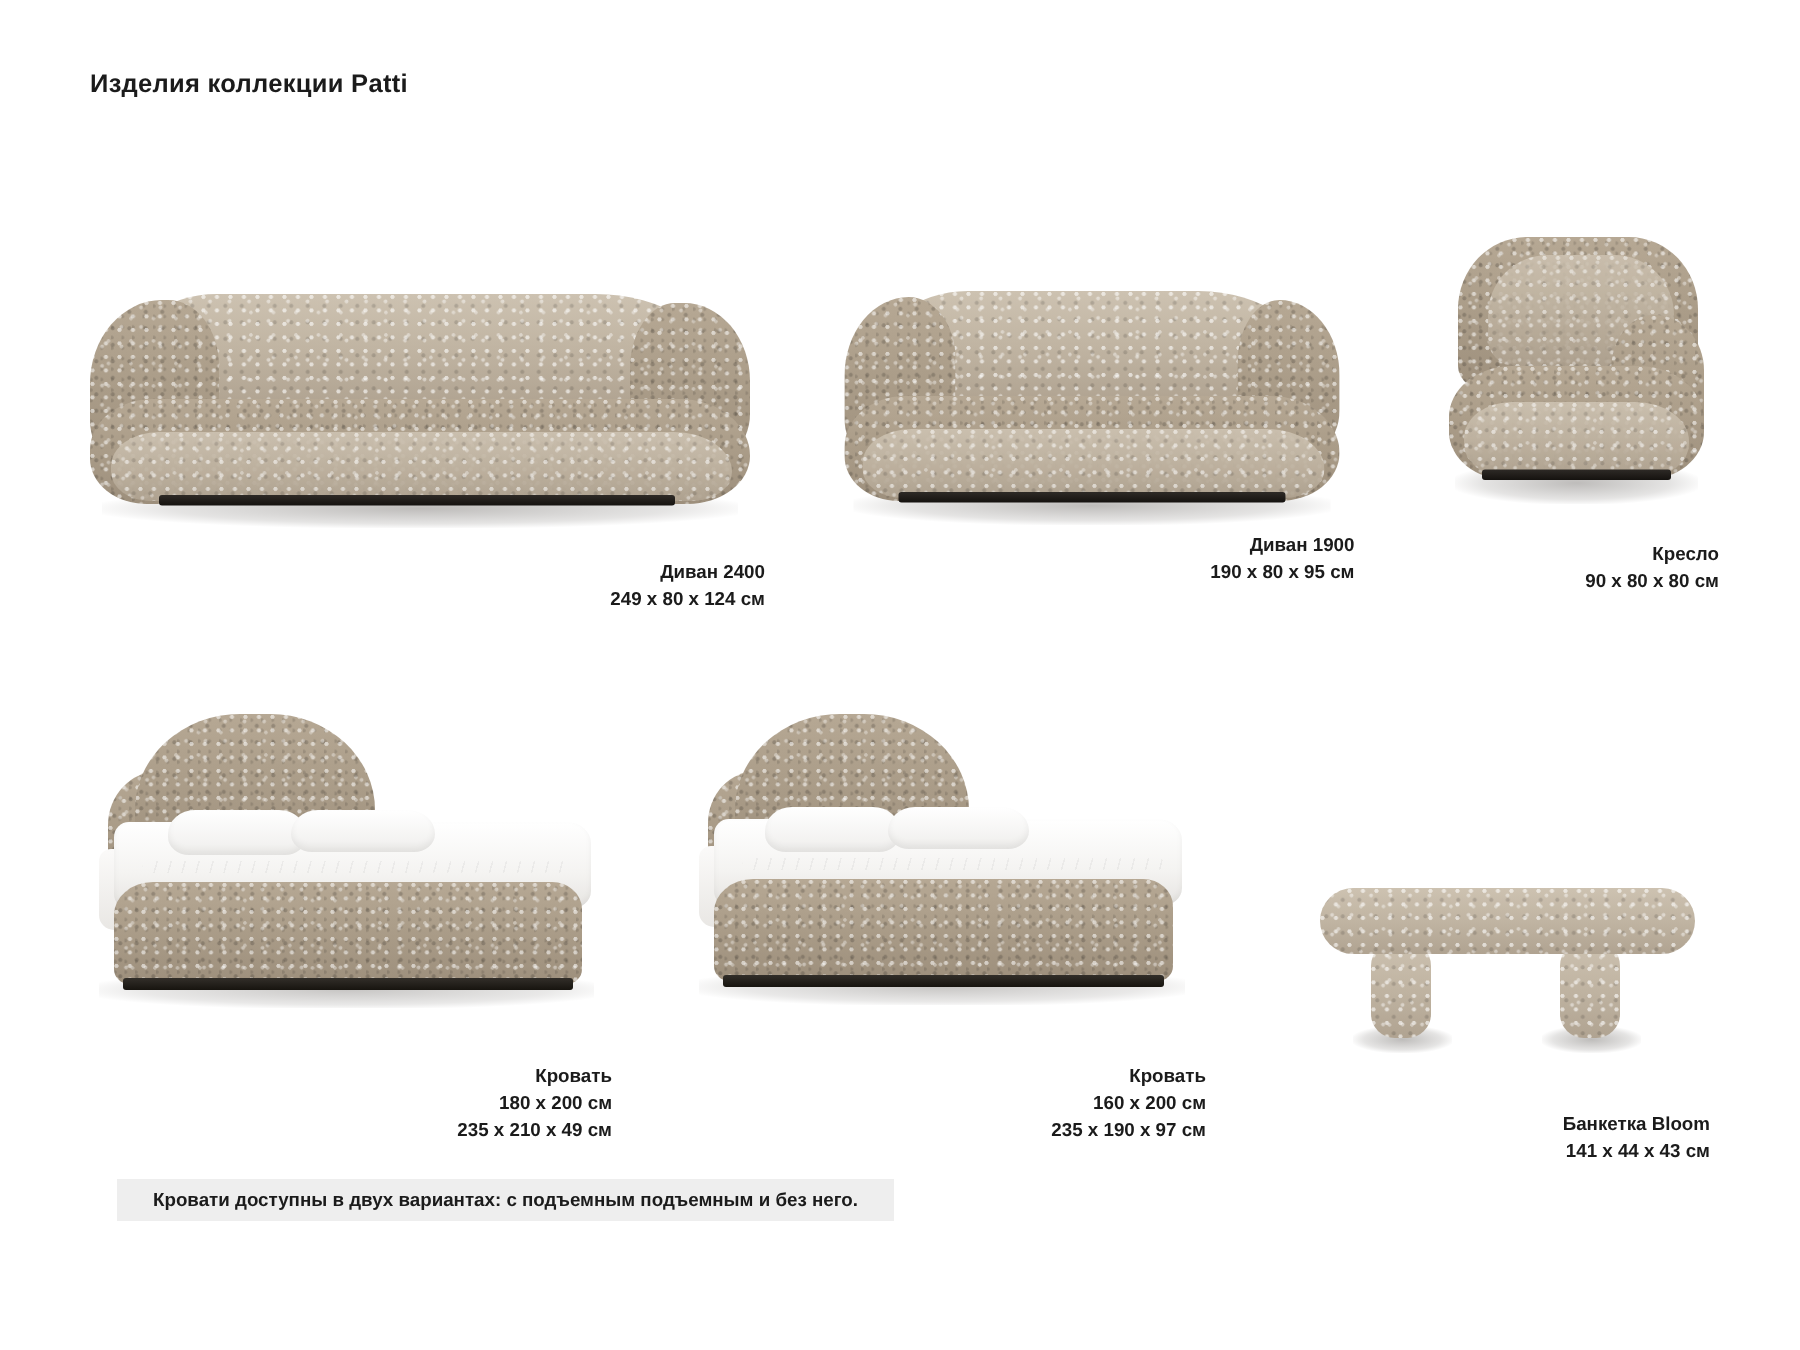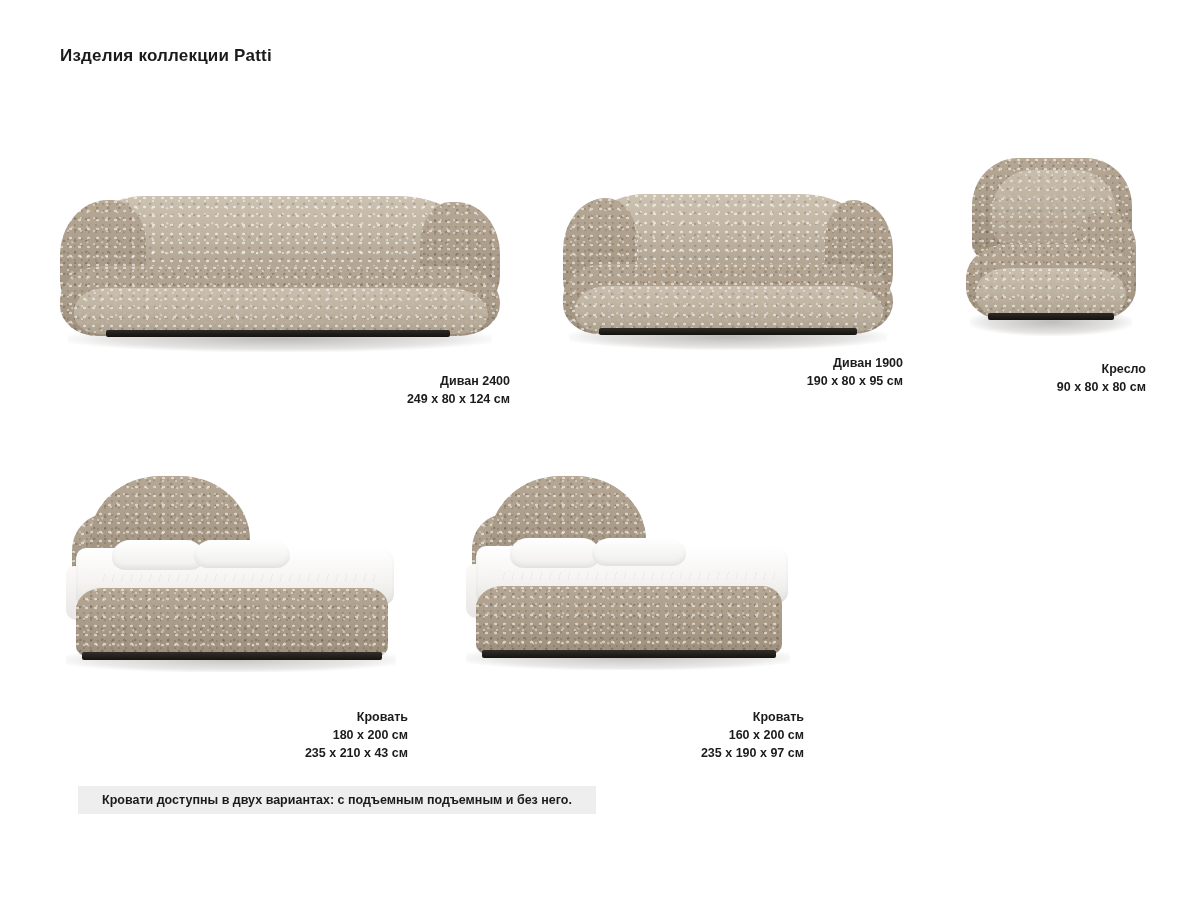--- a/index.html
+++ b/index.html
@@ -351,21 +351,21 @@
         <div class="sheet-drop"></div>
         <div class="mattress"></div>
         <div class="pillow p1"></div>
         <div class="pillow p2"></div>
         <div class="soft frame"></div>
         <div class="plinth"></div>
       </div>
       <div class="caption" style="margin-top:28px;">
         <div class="name">Кровать</div>
         <div class="dim">180 x 200 см</div>
-        <div class="dim">235 x 210 x 43 см</div>
+        <div class="dim">235 x 210 x 49 см</div>
       </div>
     </div>
 
     <div class="cell" style="left:460px; width:344px;">
       <div class="figure bed" id="bed160">
         <div class="sh"></div>
         <div class="soft hb-left"></div>
         <div class="soft headboard"></div>
         <div class="sheet-drop"></div>
         <div class="mattress"></div>
@@ -374,19 +374,32 @@
         <div class="soft frame"></div>
         <div class="plinth"></div>
       </div>
       <div class="caption" style="margin-top:28px;">
         <div class="name">Кровать</div>
         <div class="dim">160 x 200 см</div>
         <div class="dim">235 x 190 x 97 см</div>
       </div>
     </div>
 
+    <div class="cell" style="left:880px; width:260px;">
+      <div class="figure" id="bench" style="margin-top:122px;">
+        <div class="shadow-base sh1"></div>
+        <div class="shadow-base sh2"></div>
+        <div class="soft light leg-l"></div>
+        <div class="soft light leg-r"></div>
+        <div class="soft light top"></div>
+      </div>
+      <div class="caption" style="margin-top:28px;">
+        <div class="name">Банкетка Bloom</div>
+        <div class="dim">141 x 44 x 43 см</div>
+      </div>
+    </div>
   </div>
 
   <div class="note">
     <span>Кровати доступны в двух вариантах: с подъемным подъемным и без него.</span>
   </div>
 
 </div>
 
 </body></html>

